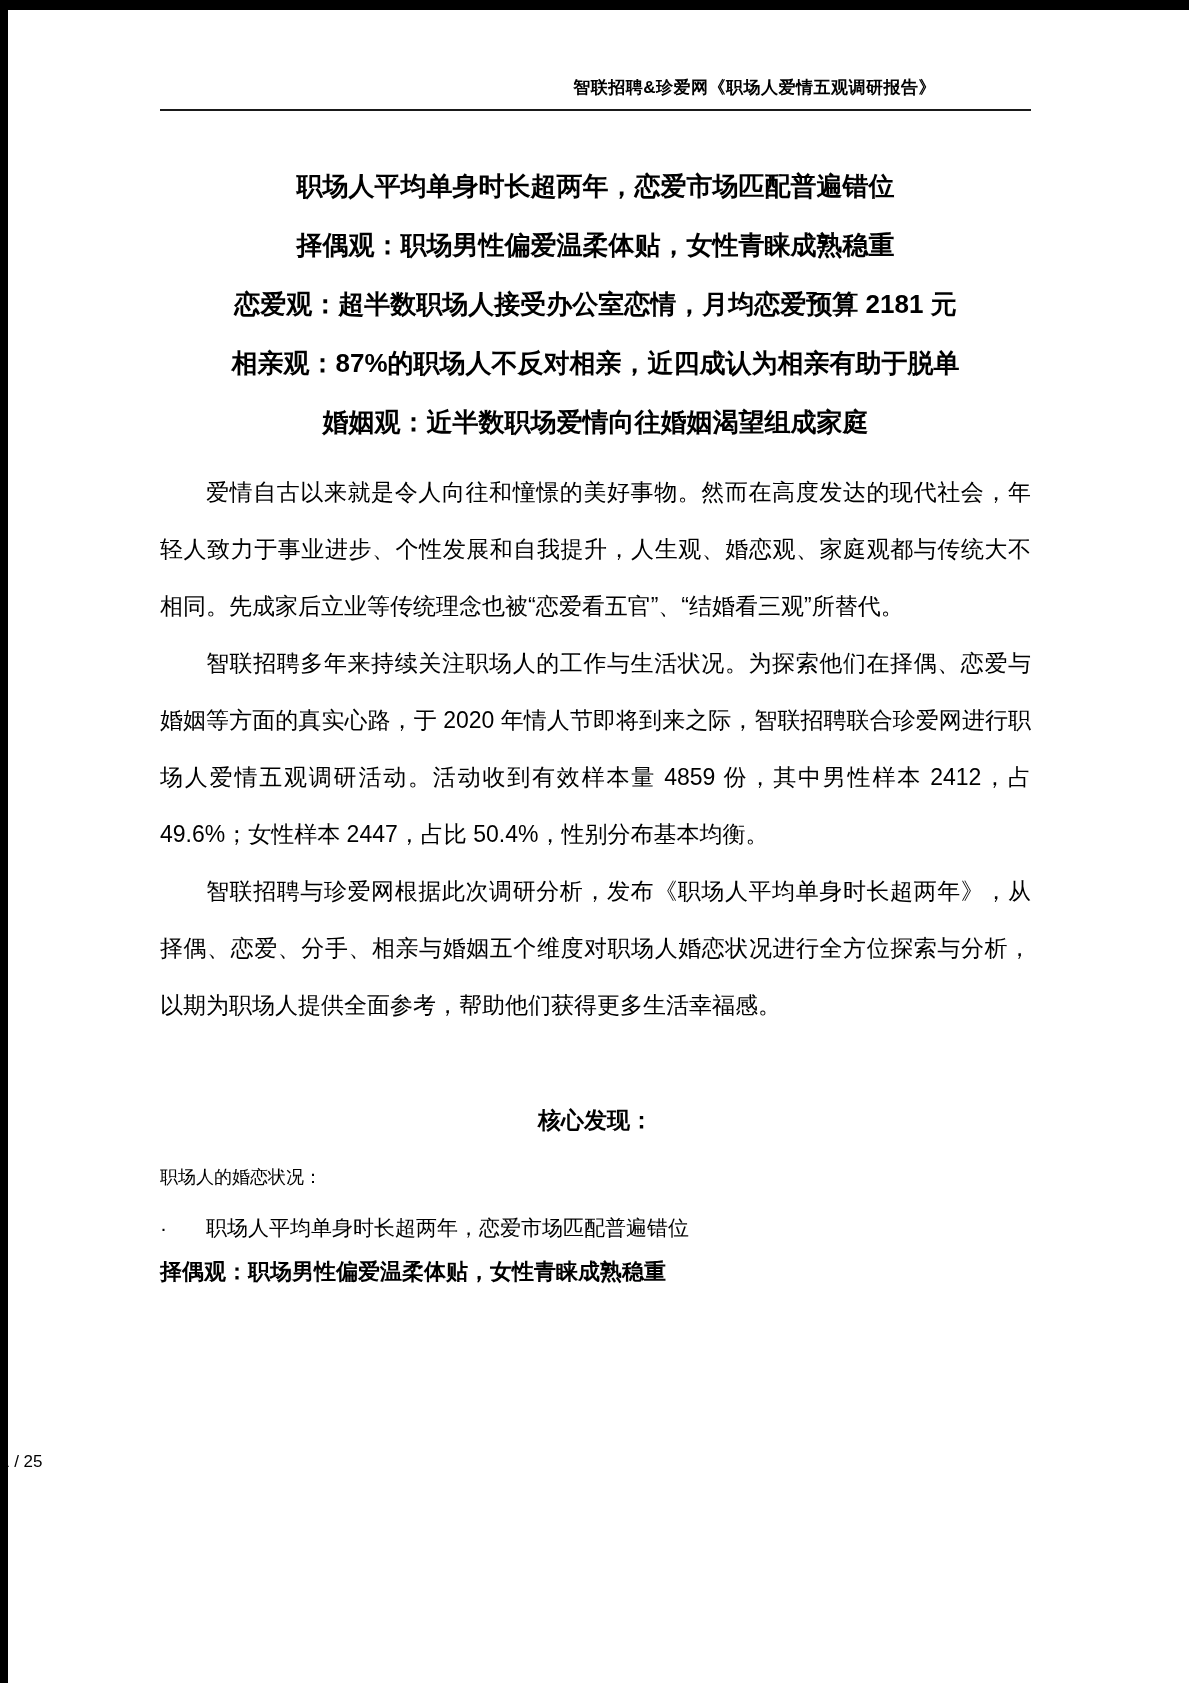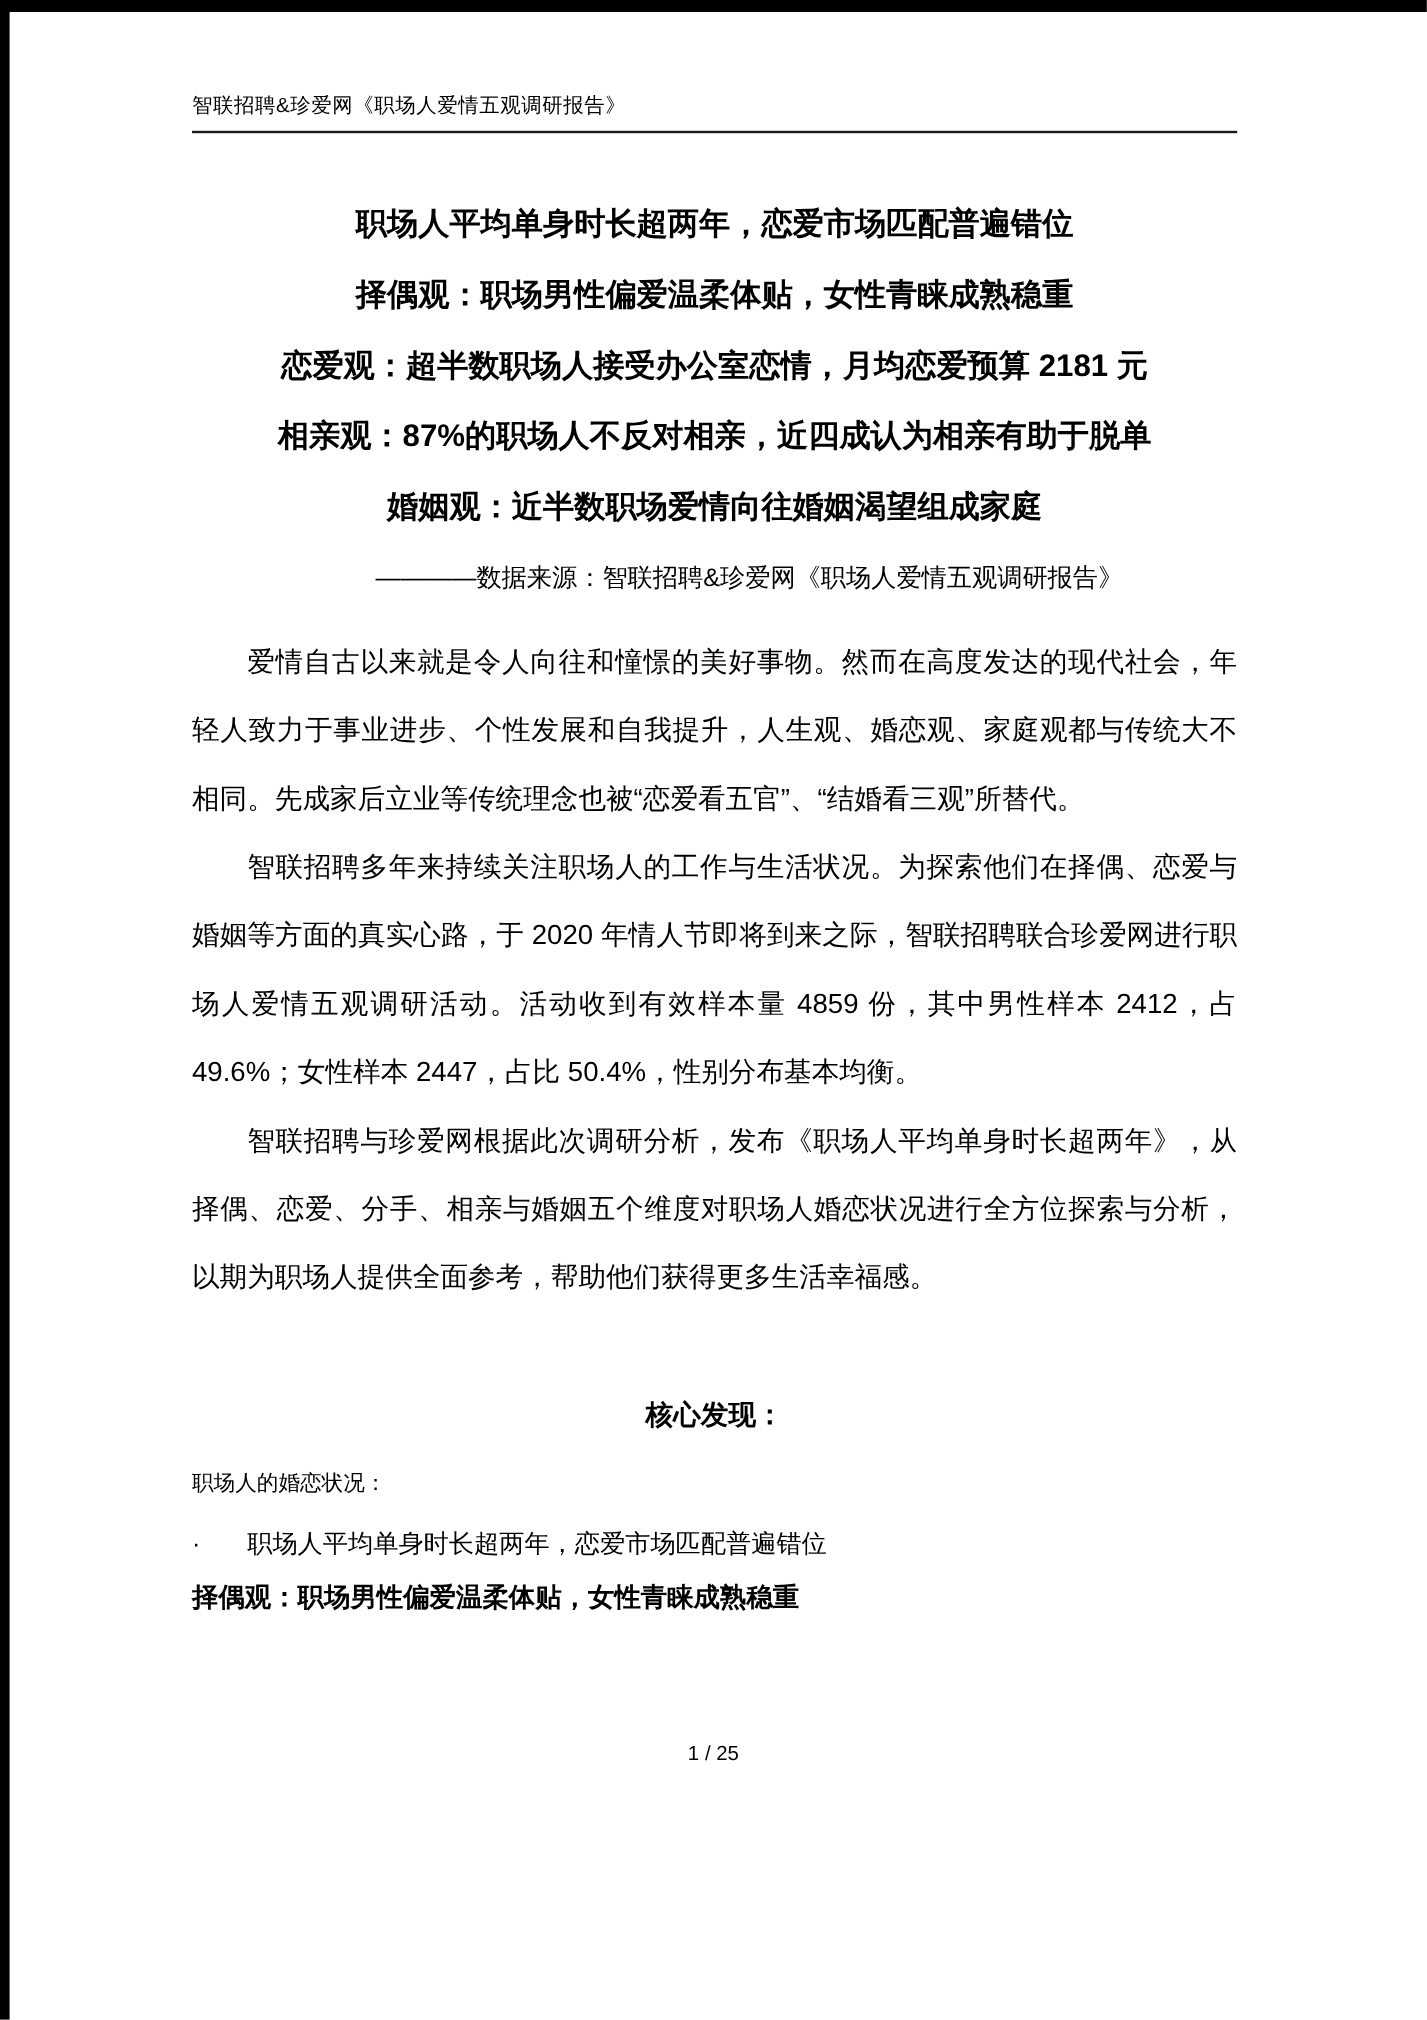--- a/index.html
+++ b/index.html
@@ -23,22 +23,23 @@
     position: relative;
     padding: 0 158px 0 160px;
   }
   .doc-header {
     padding-top: 76px;
   }
   .doc-header-inner {
     border-bottom: 2px solid #1a1a1a;
     padding-bottom: 10px;
     padding-right: 95px;
+    text-align: right;
     font-size: 17px;
-    font-weight: 400;
+    font-weight: 700;
     letter-spacing: 0.5px;
   }
   .headlines {
     margin-top: 46px;
     text-align: center;
   }
   .headline {
     font-size: 26px;
     font-weight: 700;
     line-height: 59px;
@@ -86,21 +87,20 @@
   }
   .bold-line {
     font-size: 22px;
     font-weight: 700;
     line-height: 44px;
   }
   .footer {
     position: absolute;
     left: 0; right: 0;
     top: 1452px;
-    text-align: center;
     font-size: 17px;
     color: #000;
   }
 </style>
 </head>
 <body>
 
 <div class="edge-top"></div>
 <div class="edge-left"></div>
 
@@ -109,21 +109,20 @@
   <div class="doc-header">
     <div class="doc-header-inner">智联招聘&amp;珍爱网《职场人爱情五观调研报告》</div>
   </div>
 
   <div class="headlines">
     <div class="headline">职场人平均单身时长超两年，恋爱市场匹配普遍错位</div>
     <div class="headline">择偶观：职场男性偏爱温柔体贴，女性青睐成熟稳重</div>
     <div class="headline">恋爱观：超半数职场人接受办公室恋情，月均恋爱预算 2181 元</div>
     <div class="headline">相亲观：87%的职场人不反对相亲，近四成认为相亲有助于脱单</div>
     <div class="headline">婚姻观：近半数职场爱情向往婚姻渴望组成家庭</div>
-    <div class="source-line">————数据来源：智联招聘&amp;珍爱网《职场人爱情五观调研报告》</div>
   </div>
 
   <div class="body-text">
     <p class="para">爱情自古以来就是令人向往和憧憬的美好事物。然而在高度发达的现代社会，年轻人致力于事业进步、个性发展和自我提升，人生观、婚恋观、家庭观都与传统大不相同。先成家后立业等传统理念也被“恋爱看五官”、“结婚看三观”所替代。</p>
     <p class="para">智联招聘多年来持续关注职场人的工作与生活状况。为探索他们在择偶、恋爱与婚姻等方面的真实心路，于 2020 年情人节即将到来之际，智联招聘联合珍爱网进行职场人爱情五观调研活动。活动收到有效样本量 4859 份，其中男性样本 2412，占 49.6%；女性样本 2447，占比 50.4%，性别分布基本均衡。</p>
     <p class="para">智联招聘与珍爱网根据此次调研分析，发布《职场人平均单身时长超两年》，从择偶、恋爱、分手、相亲与婚姻五个维度对职场人婚恋状况进行全方位探索与分析，以期为职场人提供全面参考，帮助他们获得更多生活幸福感。</p>
   </div>
 
   <div class="findings">
     <div class="findings-title">核心发现：</div>

